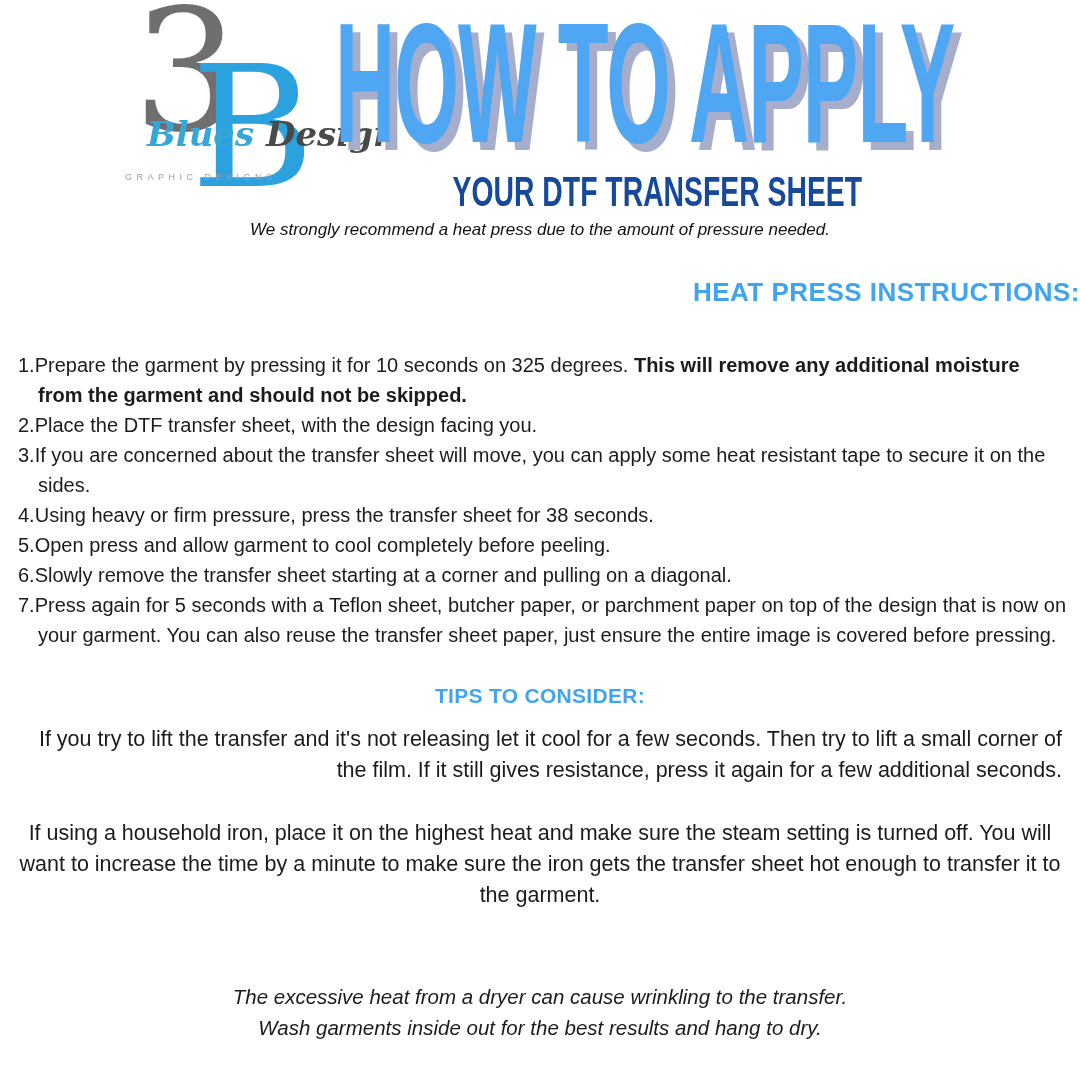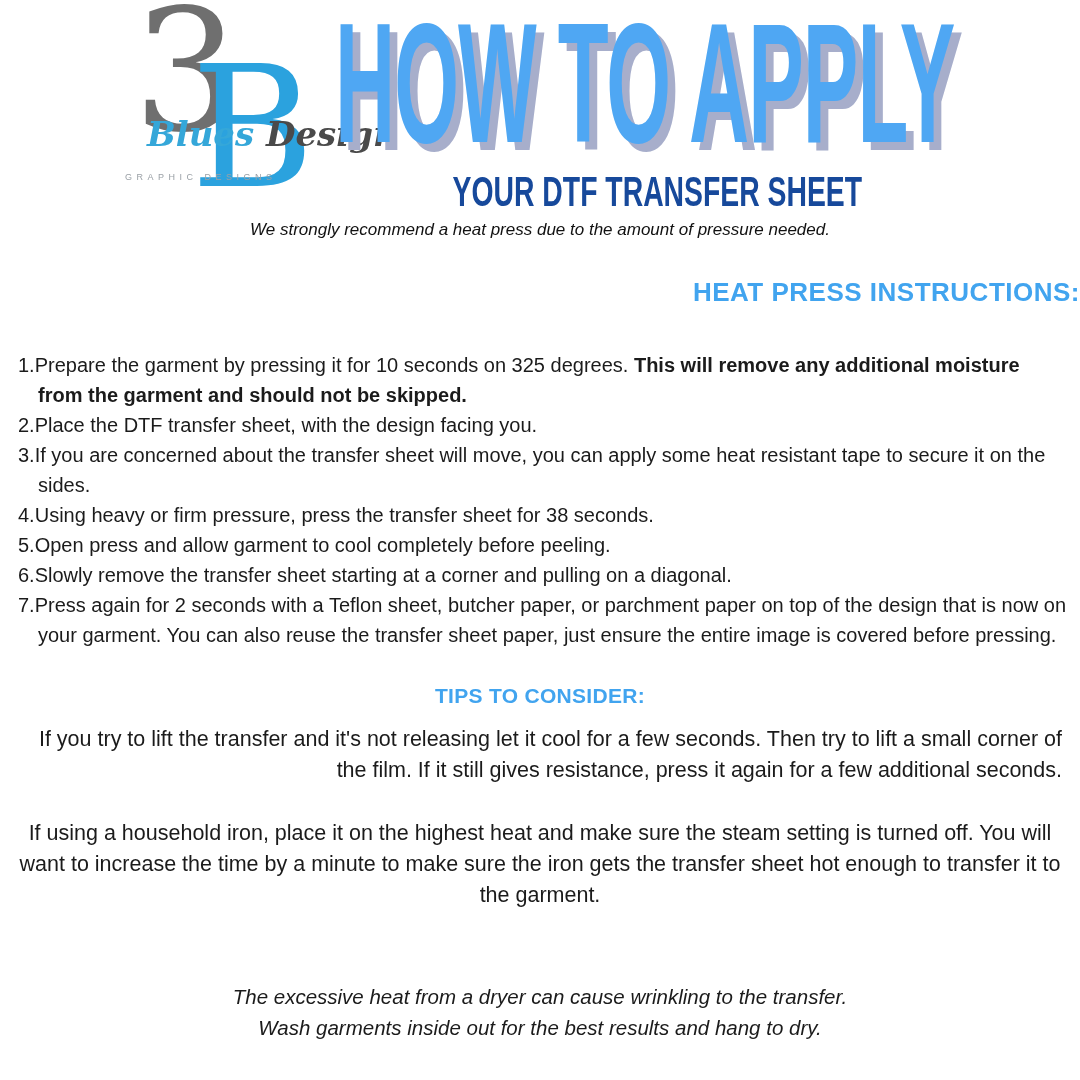--- a/index.html
+++ b/index.html
@@ -202,21 +202,21 @@
 
 <div class="section-heading">HEAT PRESS INSTRUCTIONS:</div>
 
 <ol class="instructions-list">
   <li><span>1.</span><span>Prepare the garment by pressing it for 10 seconds on 325 degrees.  </span><span class="item-bold">This will remove any additional moisture from the garment and should not be skipped.</span></li>
   <li><span>2.</span><span>Place the DTF transfer sheet, with the design facing you.</span><span class="item-bold"></span></li>
   <li><span>3.</span><span>If you are concerned about the transfer sheet will move, you can apply some heat resistant tape to secure it on the sides.</span><span class="item-bold"></span></li>
   <li><span>4.</span><span>Using heavy or firm pressure, press the transfer sheet for 38 seconds.</span><span class="item-bold"></span></li>
   <li><span>5.</span><span>Open press and allow garment to cool completely before peeling.</span><span class="item-bold"></span></li>
   <li><span>6.</span><span>Slowly remove the transfer sheet starting at a corner and pulling on a diagonal.</span><span class="item-bold"></span></li>
-  <li><span>7.</span><span>Press again for 2 seconds with a Teflon sheet, butcher paper, or parchment paper on top of the design that is now on your garment.  You can also reuse the transfer sheet paper, just ensure the entire image is covered before pressing.</span><span class="item-bold"></span></li>
+  <li><span>7.</span><span>Press again for 5 seconds with a Teflon sheet, butcher paper, or parchment paper on top of the design that is now on your garment.  You can also reuse the transfer sheet paper, just ensure the entire image is covered before pressing.</span><span class="item-bold"></span></li>
 </ol>
 
 <div class="tips-heading">TIPS TO CONSIDER:</div>
 <p class="tips-paragraph">If you try to lift the transfer and it's not releasing let it cool for a few seconds. Then try to lift a small corner of the film. If it still gives resistance, press it again for a few additional seconds.</p>
 <p class="iron-paragraph">If using a household iron, place it on the highest heat and make sure the steam setting is turned off. You will want to increase the time by a minute to make sure the iron gets the transfer sheet hot enough to transfer it to the garment.</p>
 
 <div class="footer-note">
   <div>The excessive heat from a dryer can cause wrinkling to the transfer.</div>
   <div>Wash garments inside out for the best results and hang to dry.</div>
 </div>

